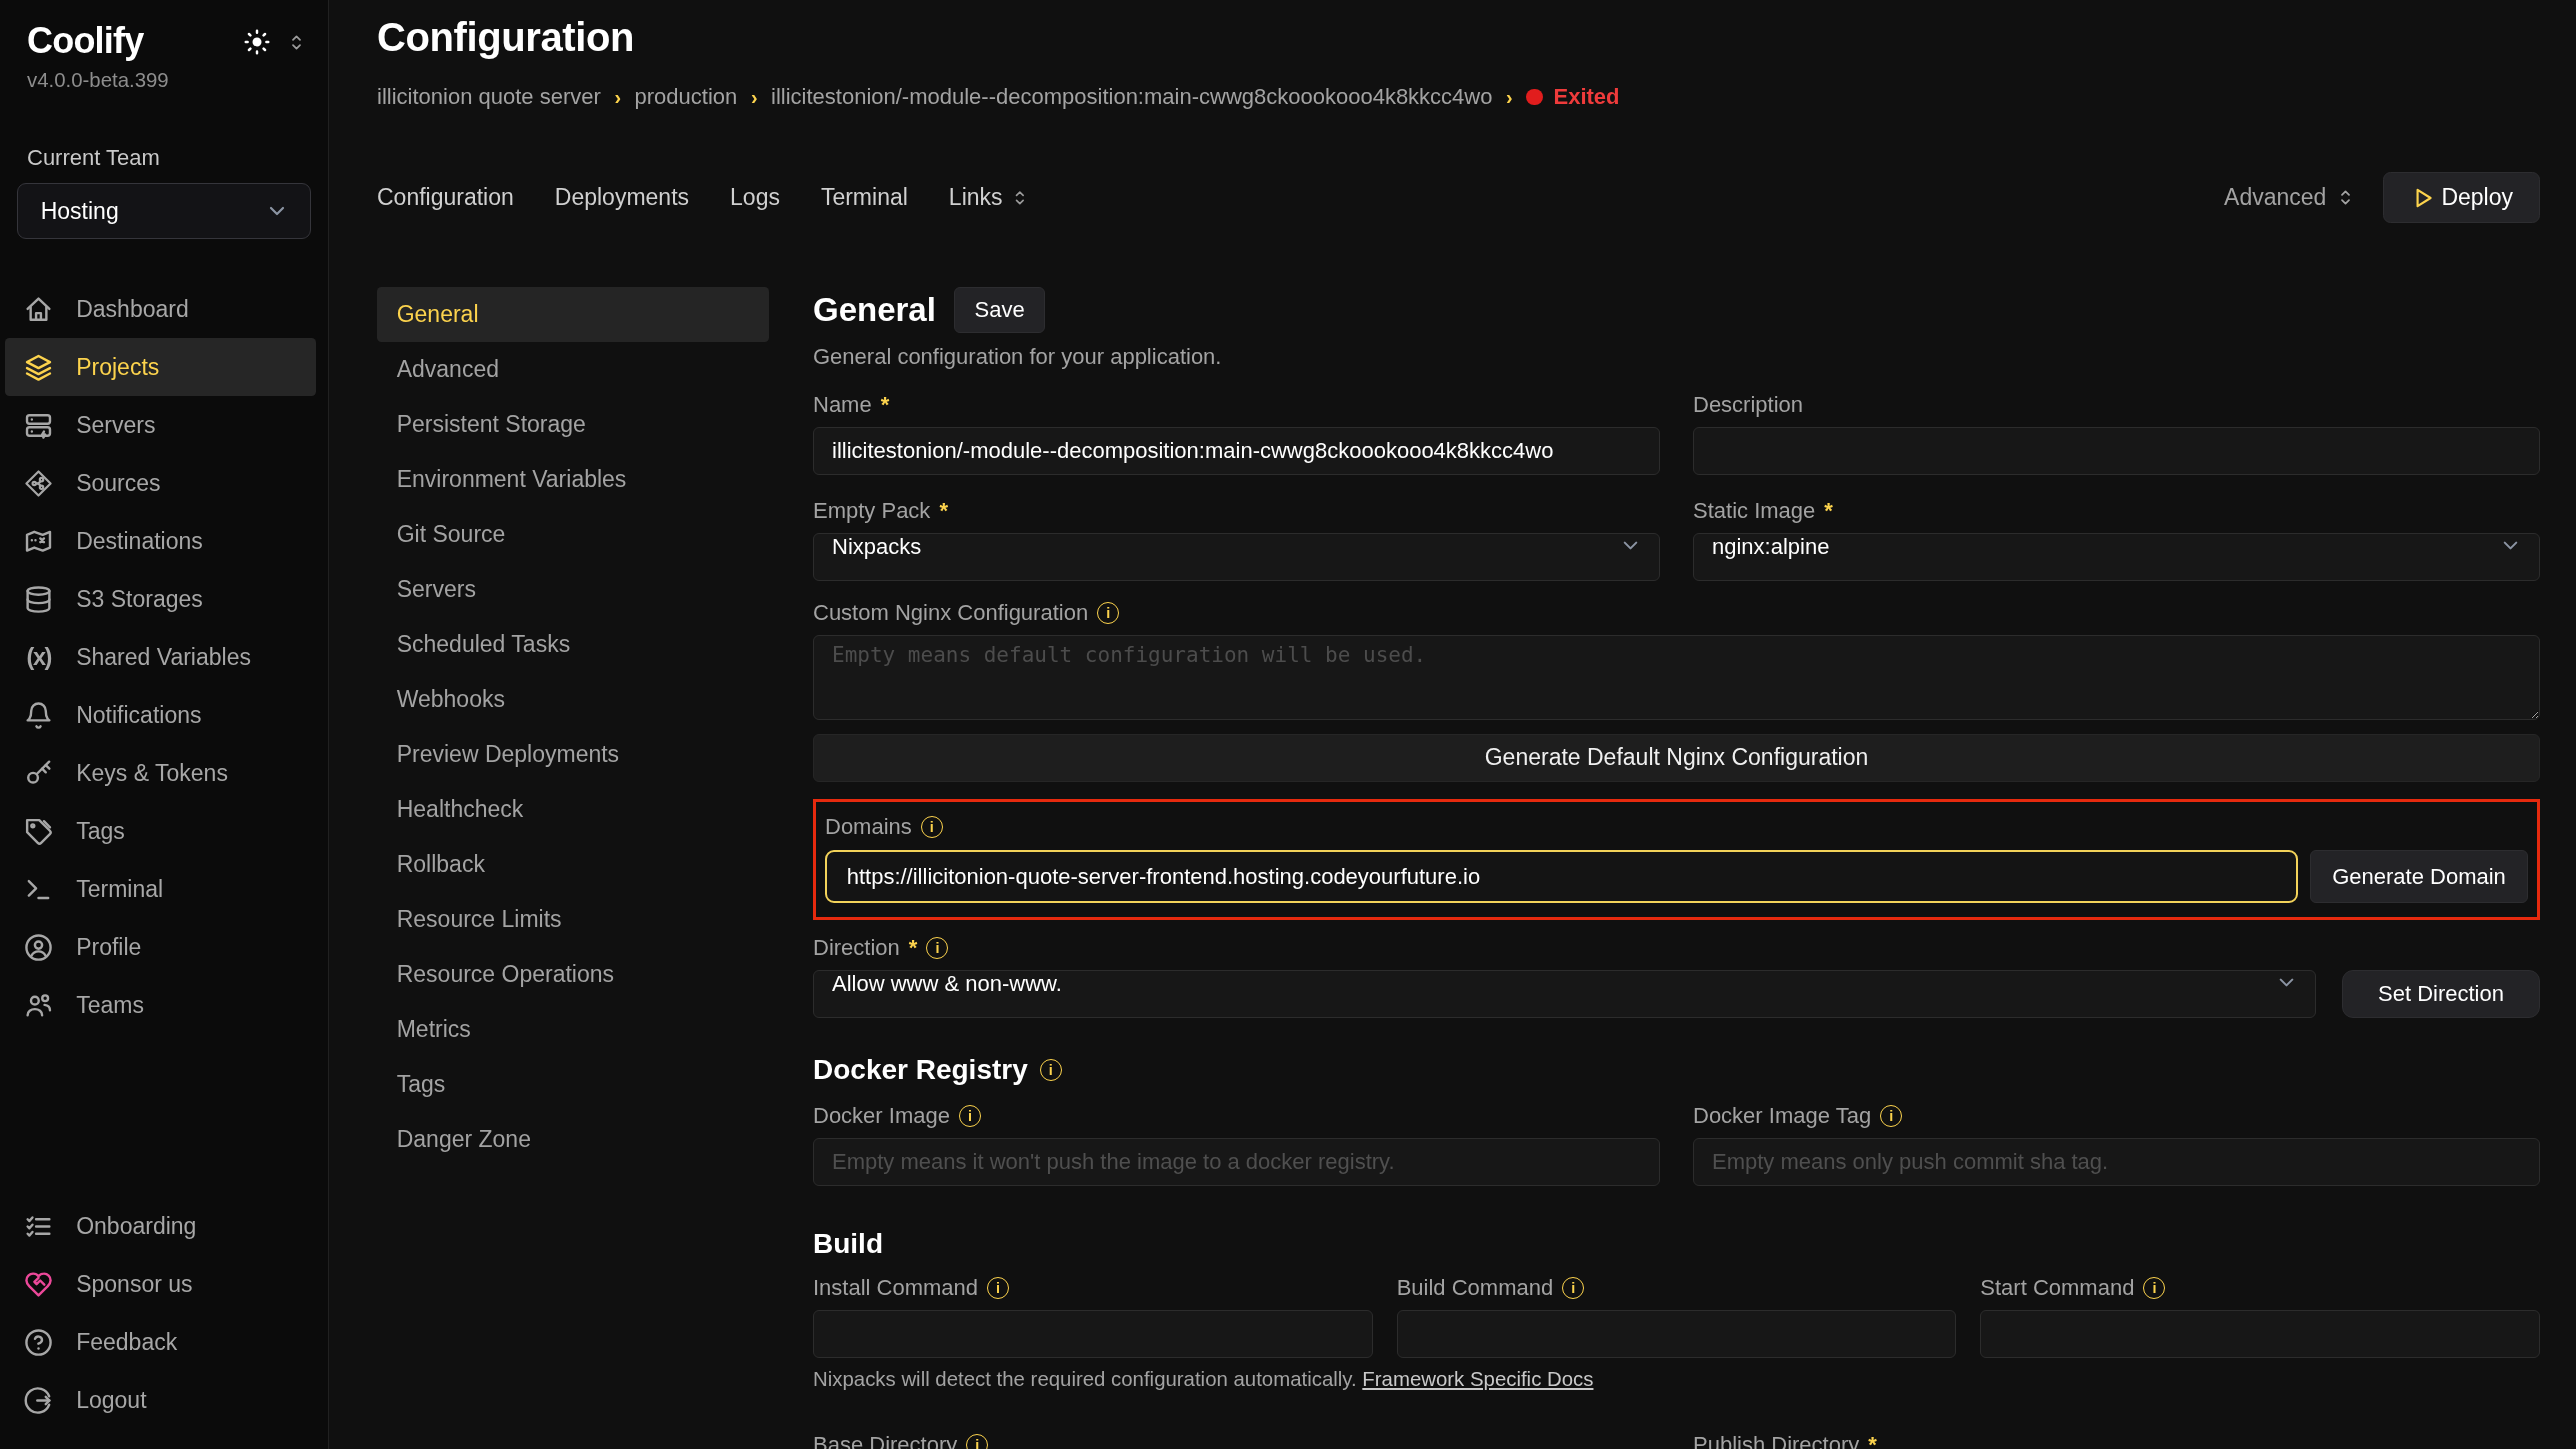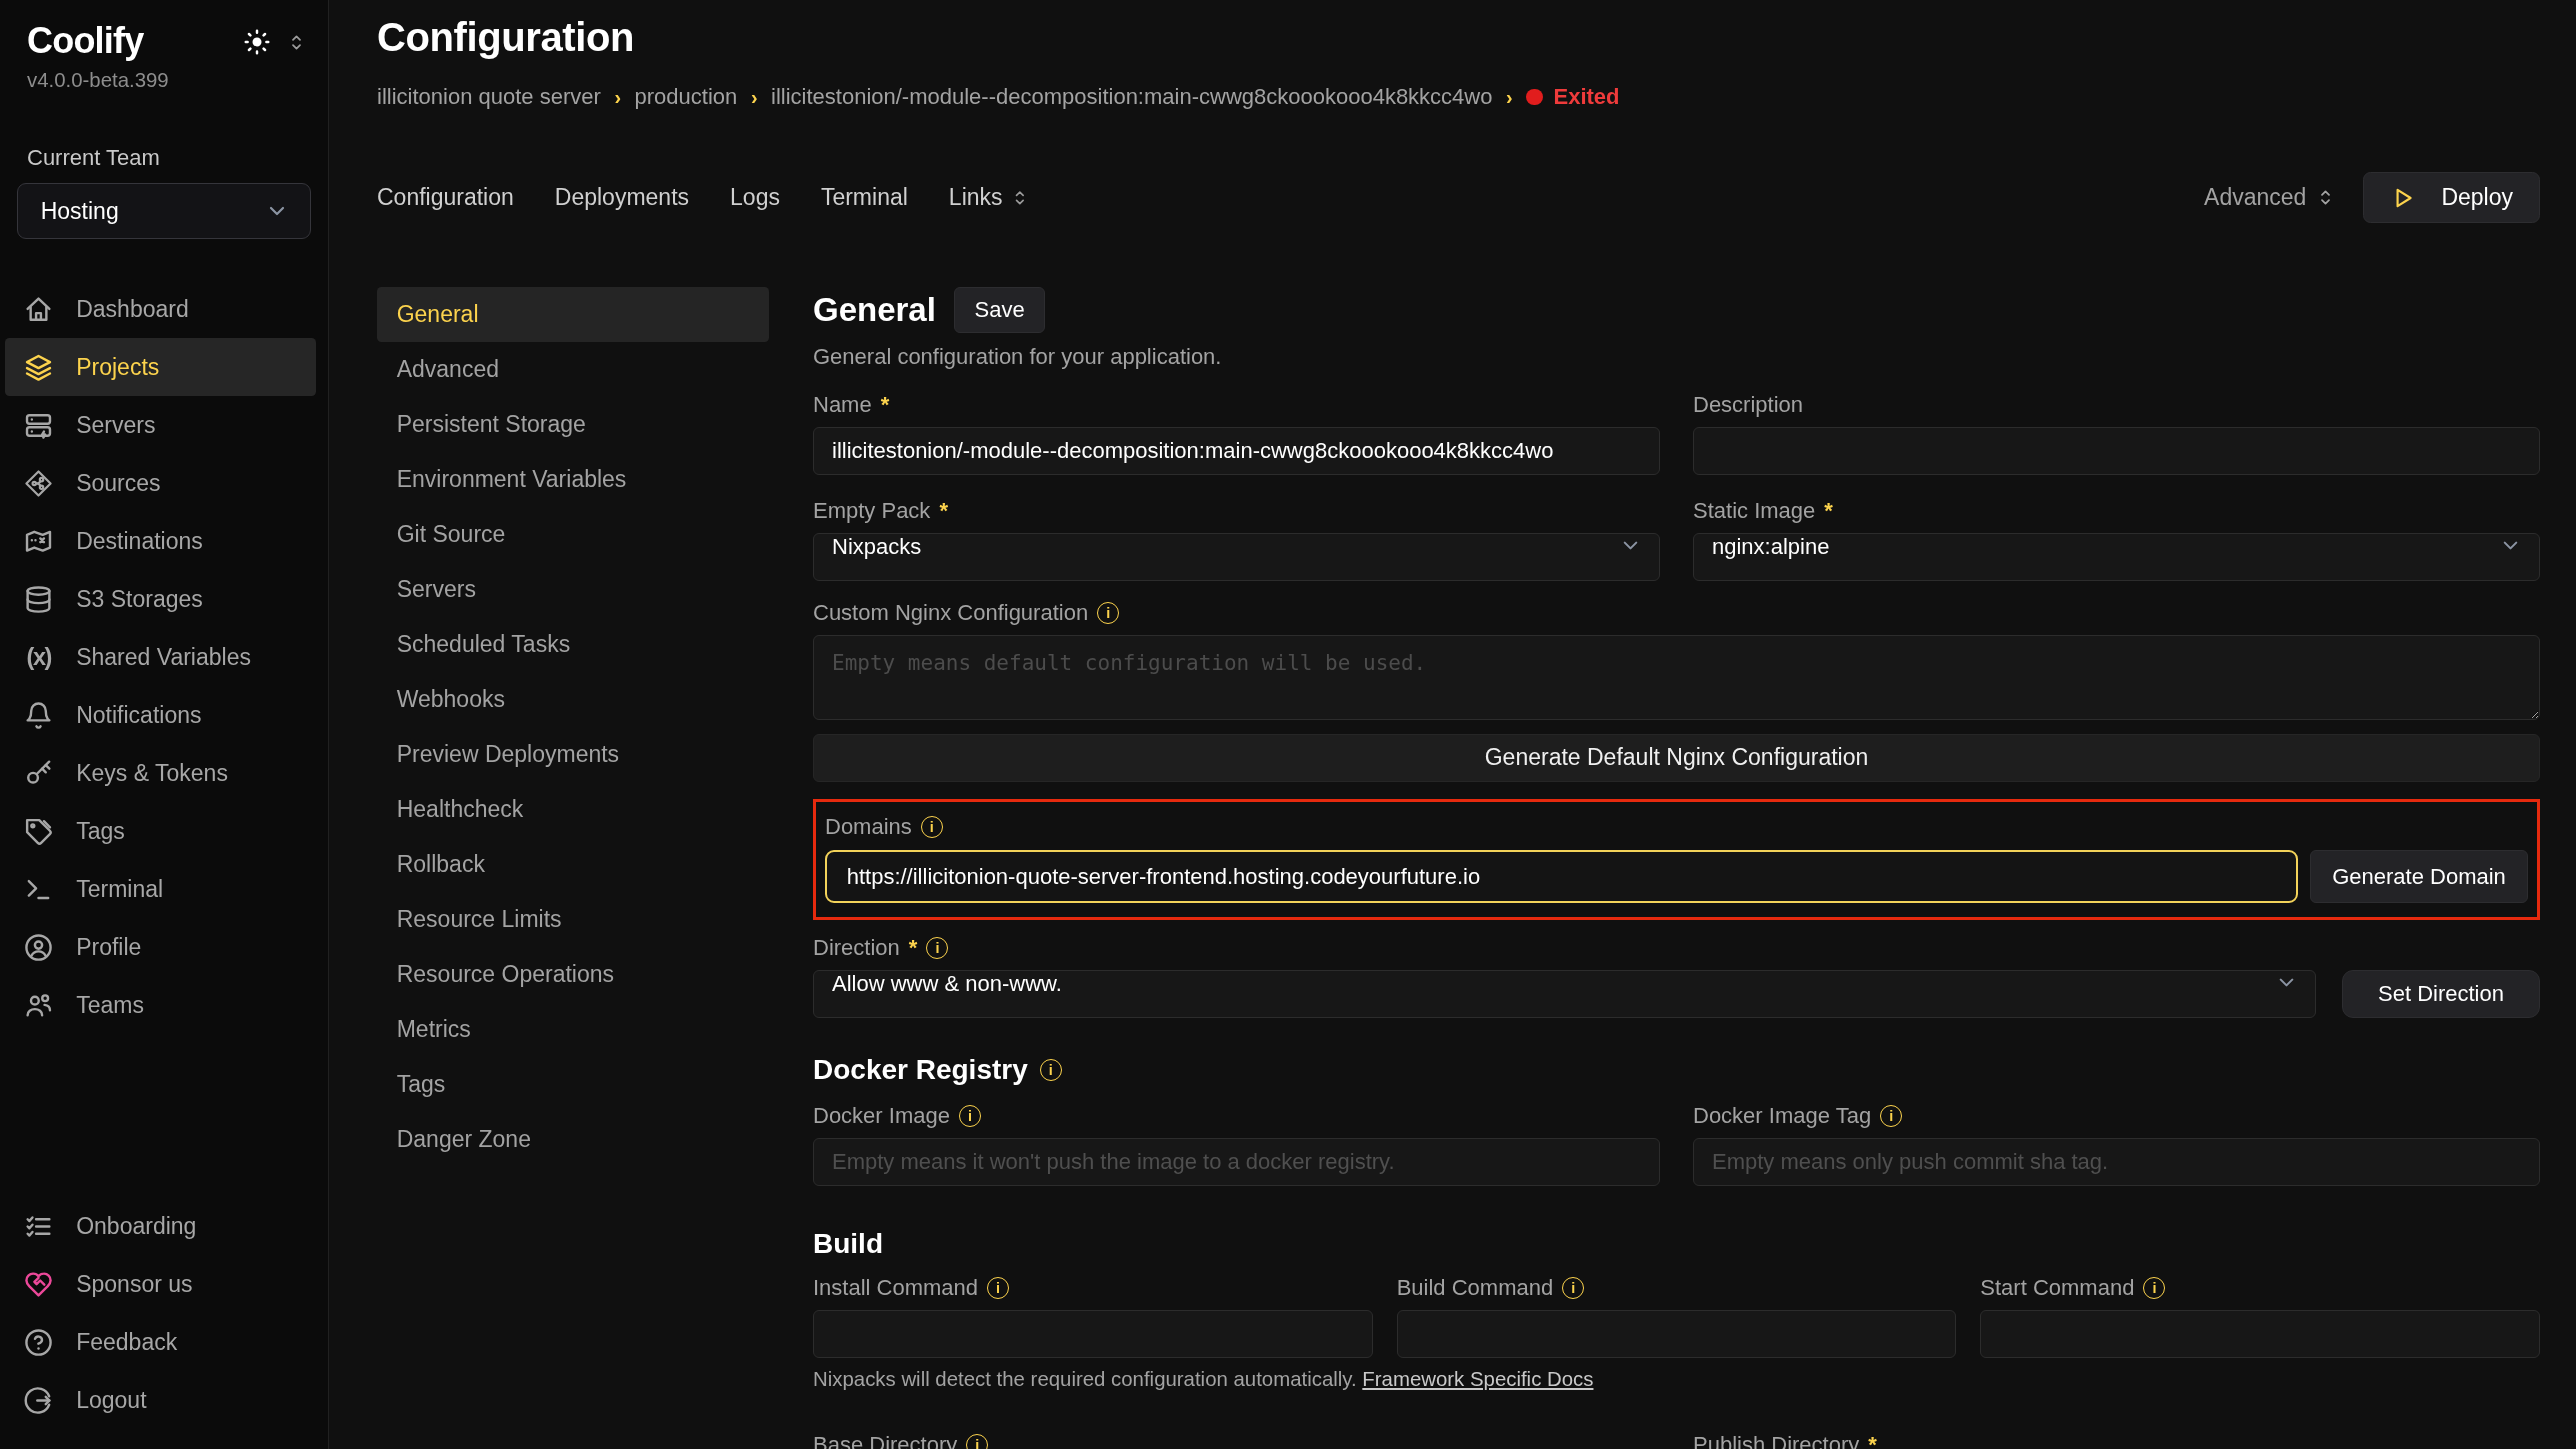--- a/index.html
+++ b/index.html
@@ -39,21 +39,21 @@
   .crumb-sep { color:#fcd34d; font-weight:700; font-size:19.7px; }
   .status { display:flex; align-items:center; gap:10.6px; }
   .status-dot { width:16.7px; height:16.7px; border-radius:50%; background:#e11d1d; }
   .status-text { color:#ef3b3b; font-weight:700; font-size:22px; }
 
   .tabs-row { display:flex; align-items:center; justify-content:space-between; margin-top:62px; }
   .tabs { display:flex; align-items:center; gap:41px; }
   .tab { font-size:23px; color:#d0d0d0; cursor:pointer; display:flex; align-items:center; gap:7.6px; }
   .tabs-right { display:flex; align-items:center; gap:27px; }
   .advanced { font-size:23px; color:#a3a3a3; display:flex; align-items:center; gap:9px; cursor:pointer; }
-  .deploy-btn { display:flex; align-items:center; gap:25px; background:#232326; border:0.8px solid #2d2d30;
+  .deploy-btn { display:flex; align-items:center; gap:5px; background:#232326; border:0.8px solid #2d2d30;
     border-radius:7.6px; height:51px; padding:0 26px; font-size:23px; color:#fff; cursor:pointer; }
 
   .content { display:flex; margin-top:64px; flex:1; }
   .cfg-menu { width:392px; min-width:392px; display:flex; flex-direction:column; }
   .cfg-item { height:55px; display:flex; align-items:center; padding-left:19.7px; font-size:23px;
     color:#a3a3a3; border-radius:4.5px; cursor:pointer; }
   .cfg-item.active { background:#252525; color:#fcd34d; }
 
   .form { flex:1; margin-left:44px; }
   .sect-head { display:flex; align-items:center; gap:18px; }
@@ -72,21 +72,21 @@
     color:#fff; font-size:22px; padding:0 18px; outline:none; font-family:"Liberation Sans",sans-serif; }
   .inp::placeholder { color:#4f4f4f; }
   .sel { height:48px; background:#171717; border:0.8px solid #2c2c2c; border-radius:6px;
     display:flex; align-items:flex-start; justify-content:space-between; padding:0 16.7px 0 18px;
     font-size:22px; color:#fff; cursor:pointer; }
   .chev { color:#8b94a3; }
   .mt28 { margin-top:21px; } .mt24 { margin-top:18px; } .mt10 { margin-top:7.6px; }
 
   .nginx-ta { width:100%; height:85px; background:#171717; border:0.8px solid #2c2c2c; border-radius:6px;
     resize:vertical; font-family:"DejaVu Sans Mono",monospace; font-size:21px; color:#ddd;
-    padding:15px 18px; outline:none; }
+    padding:7px 18px; outline:none; }
   .nginx-ta::placeholder { color:#4c4c4c; }
   .wide-btn { margin-top:10.6px; width:100%; height:48px; background:#1e1e1e; border:0.8px solid #262626;
     border-radius:6px; color:#f0f0f0; font-size:23px; cursor:pointer; font-family:"Liberation Sans",sans-serif; }
 
   .domains-box { margin-top:16.7px; border:3px solid #e62a0e; padding:10.6px 9px 13.6px 9px; }
   .domains-row { display:flex; align-items:stretch; gap:12px; margin-top:9px; }
   .domain-inp { flex:1; height:53px; background:#141414; border:2.3px solid #f3d35a; border-radius:9px;
     color:#fff; font-size:22px; padding:0 19.7px; outline:none; font-family:"Liberation Sans",sans-serif; }
   .gen-domain-btn { width:218px; background:#232326; border:0.8px solid #2d2d30; border-radius:6px;
     color:#fff; font-size:22px; cursor:pointer; font-family:"Liberation Sans",sans-serif; }

